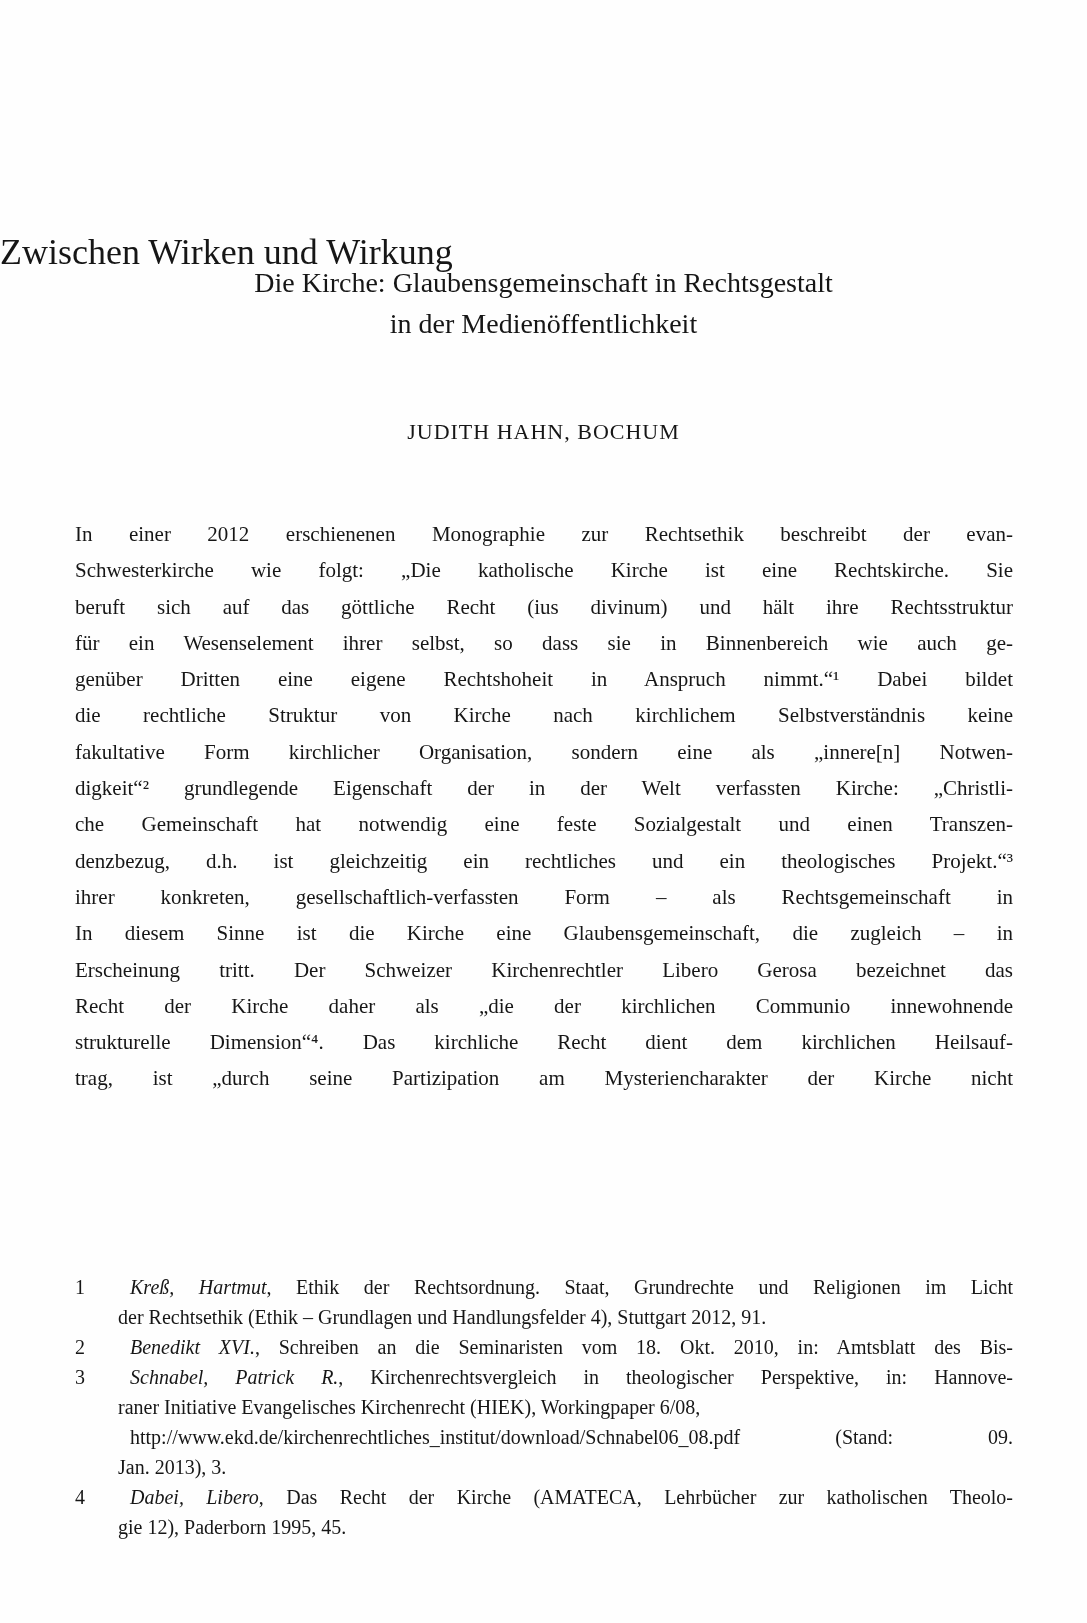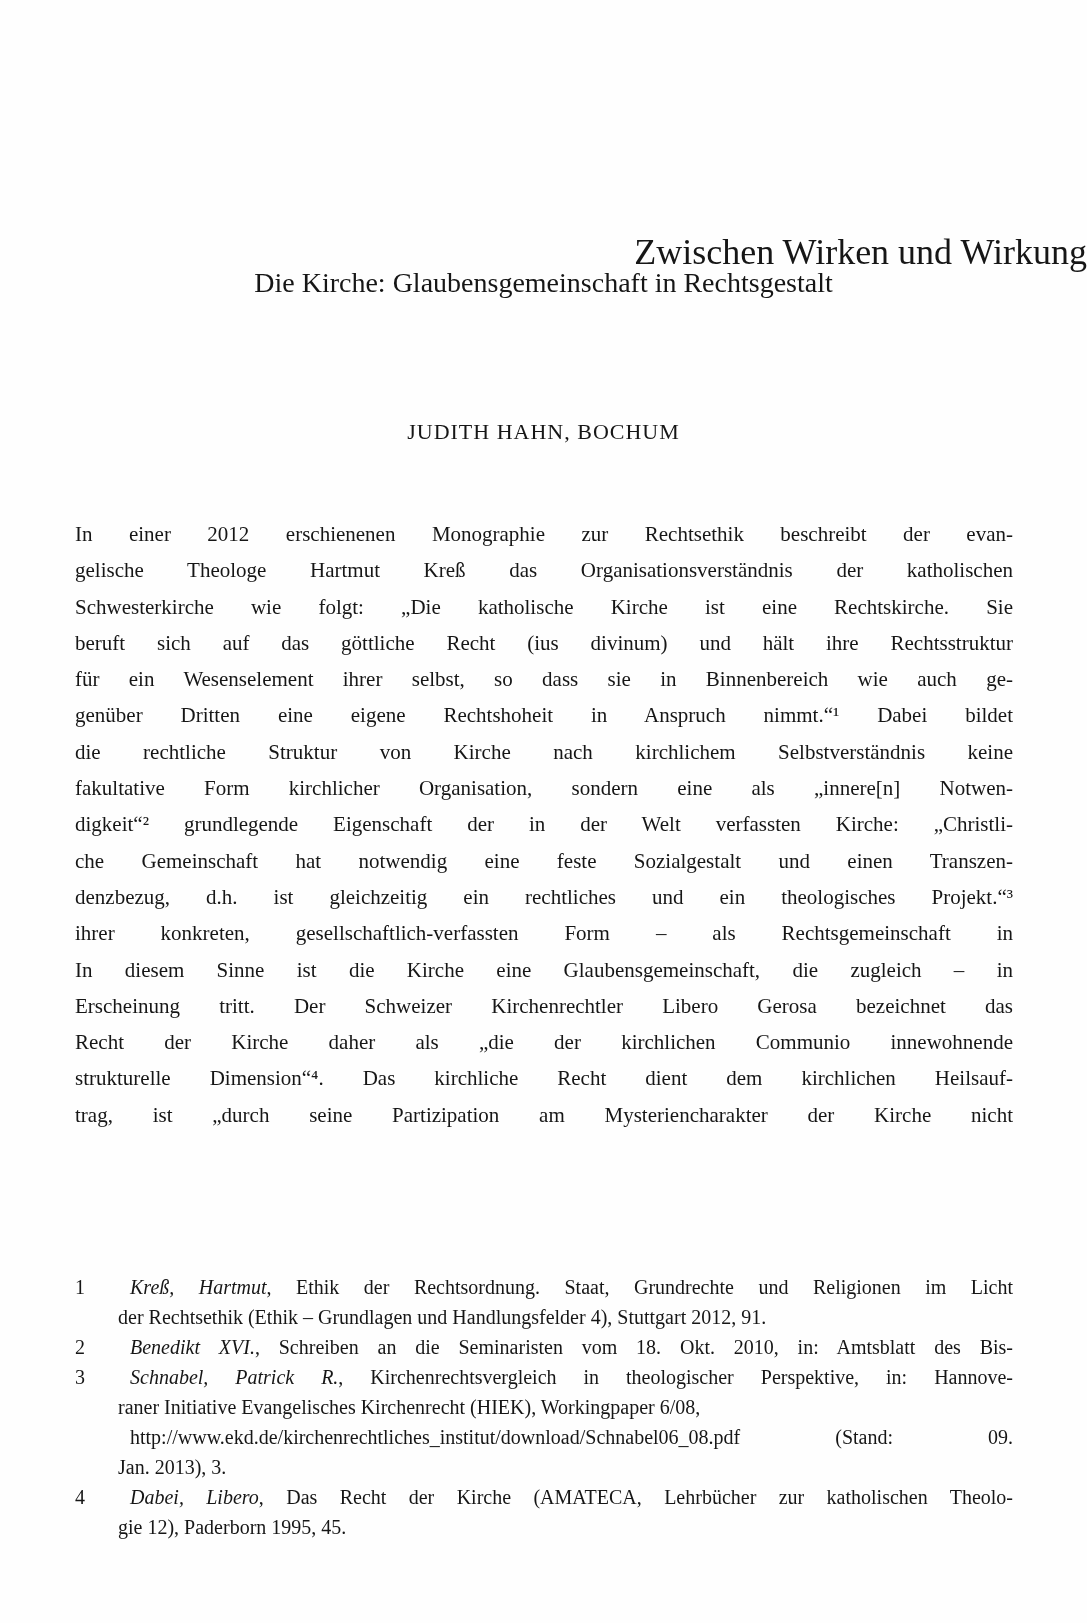--- a/index.html
+++ b/index.html
@@ -15,21 +15,21 @@
     background: #fefefe;
     color: #161616;
     font-family: "Liberation Serif", "DejaVu Serif", serif;
     overflow: hidden;
   }
   .title {
     position: absolute;
     top: 206px;
     left: 0;
     right: 0;
-    text-align: right;
+    text-align: left;
     font-size: 36px;
     line-height: 44px;
     font-weight: normal;
   }
   .subtitle {
     position: absolute;
     top: 262px;
     left: 0;
     right: 0;
     text-align: center;
@@ -90,27 +90,27 @@
 </style>
 </head>
 <body>
 
 <div class="page">
 
   <h1 class="title">Zwischen Wirken und Wirkung</h1>
 
   <div class="subtitle">
     <div>Die Kirche: Glaubensgemeinschaft in Rechtsgestalt</div>
+    <div>in der Medienöffentlichkeit</div>
   </div>
 
   <div class="author">JUDITH HAHN, BOCHUM</div>
 
   <div class="body-text" id="body-lines">
       <div class="body-line">In einer 2012 erschienenen Monographie zur Rechtsethik beschreibt der evan-</div>
-      <div class="body-line">gelische Theologe Hartmut Kreß das Organisationsverständnis der katholischen</div>
       <div class="body-line">Schwesterkirche wie folgt: „Die katholische Kirche ist eine Rechtskirche. Sie</div>
       <div class="body-line">beruft sich auf das göttliche Recht (ius divinum) und hält ihre Rechtsstruktur</div>
       <div class="body-line">für ein Wesenselement ihrer selbst, so dass sie in Binnenbereich wie auch ge-</div>
       <div class="body-line">genüber Dritten eine eigene Rechtshoheit in Anspruch nimmt.“¹ Dabei bildet</div>
       <div class="body-line">die rechtliche Struktur von Kirche nach kirchlichem Selbstverständnis keine</div>
       <div class="body-line">fakultative Form kirchlicher Organisation, sondern eine als „innere[n] Notwen-</div>
       <div class="body-line">digkeit“² grundlegende Eigenschaft der in der Welt verfassten Kirche: „Christli-</div>
       <div class="body-line">che Gemeinschaft hat notwendig eine feste Sozialgestalt und einen Transzen-</div>
       <div class="body-line">denzbezug, d.h. ist gleichzeitig ein rechtliches und ein theologisches Projekt.“³</div>
       <div class="body-line">ihrer konkreten, gesellschaftlich-verfassten Form – als Rechtsgemeinschaft in</div>

